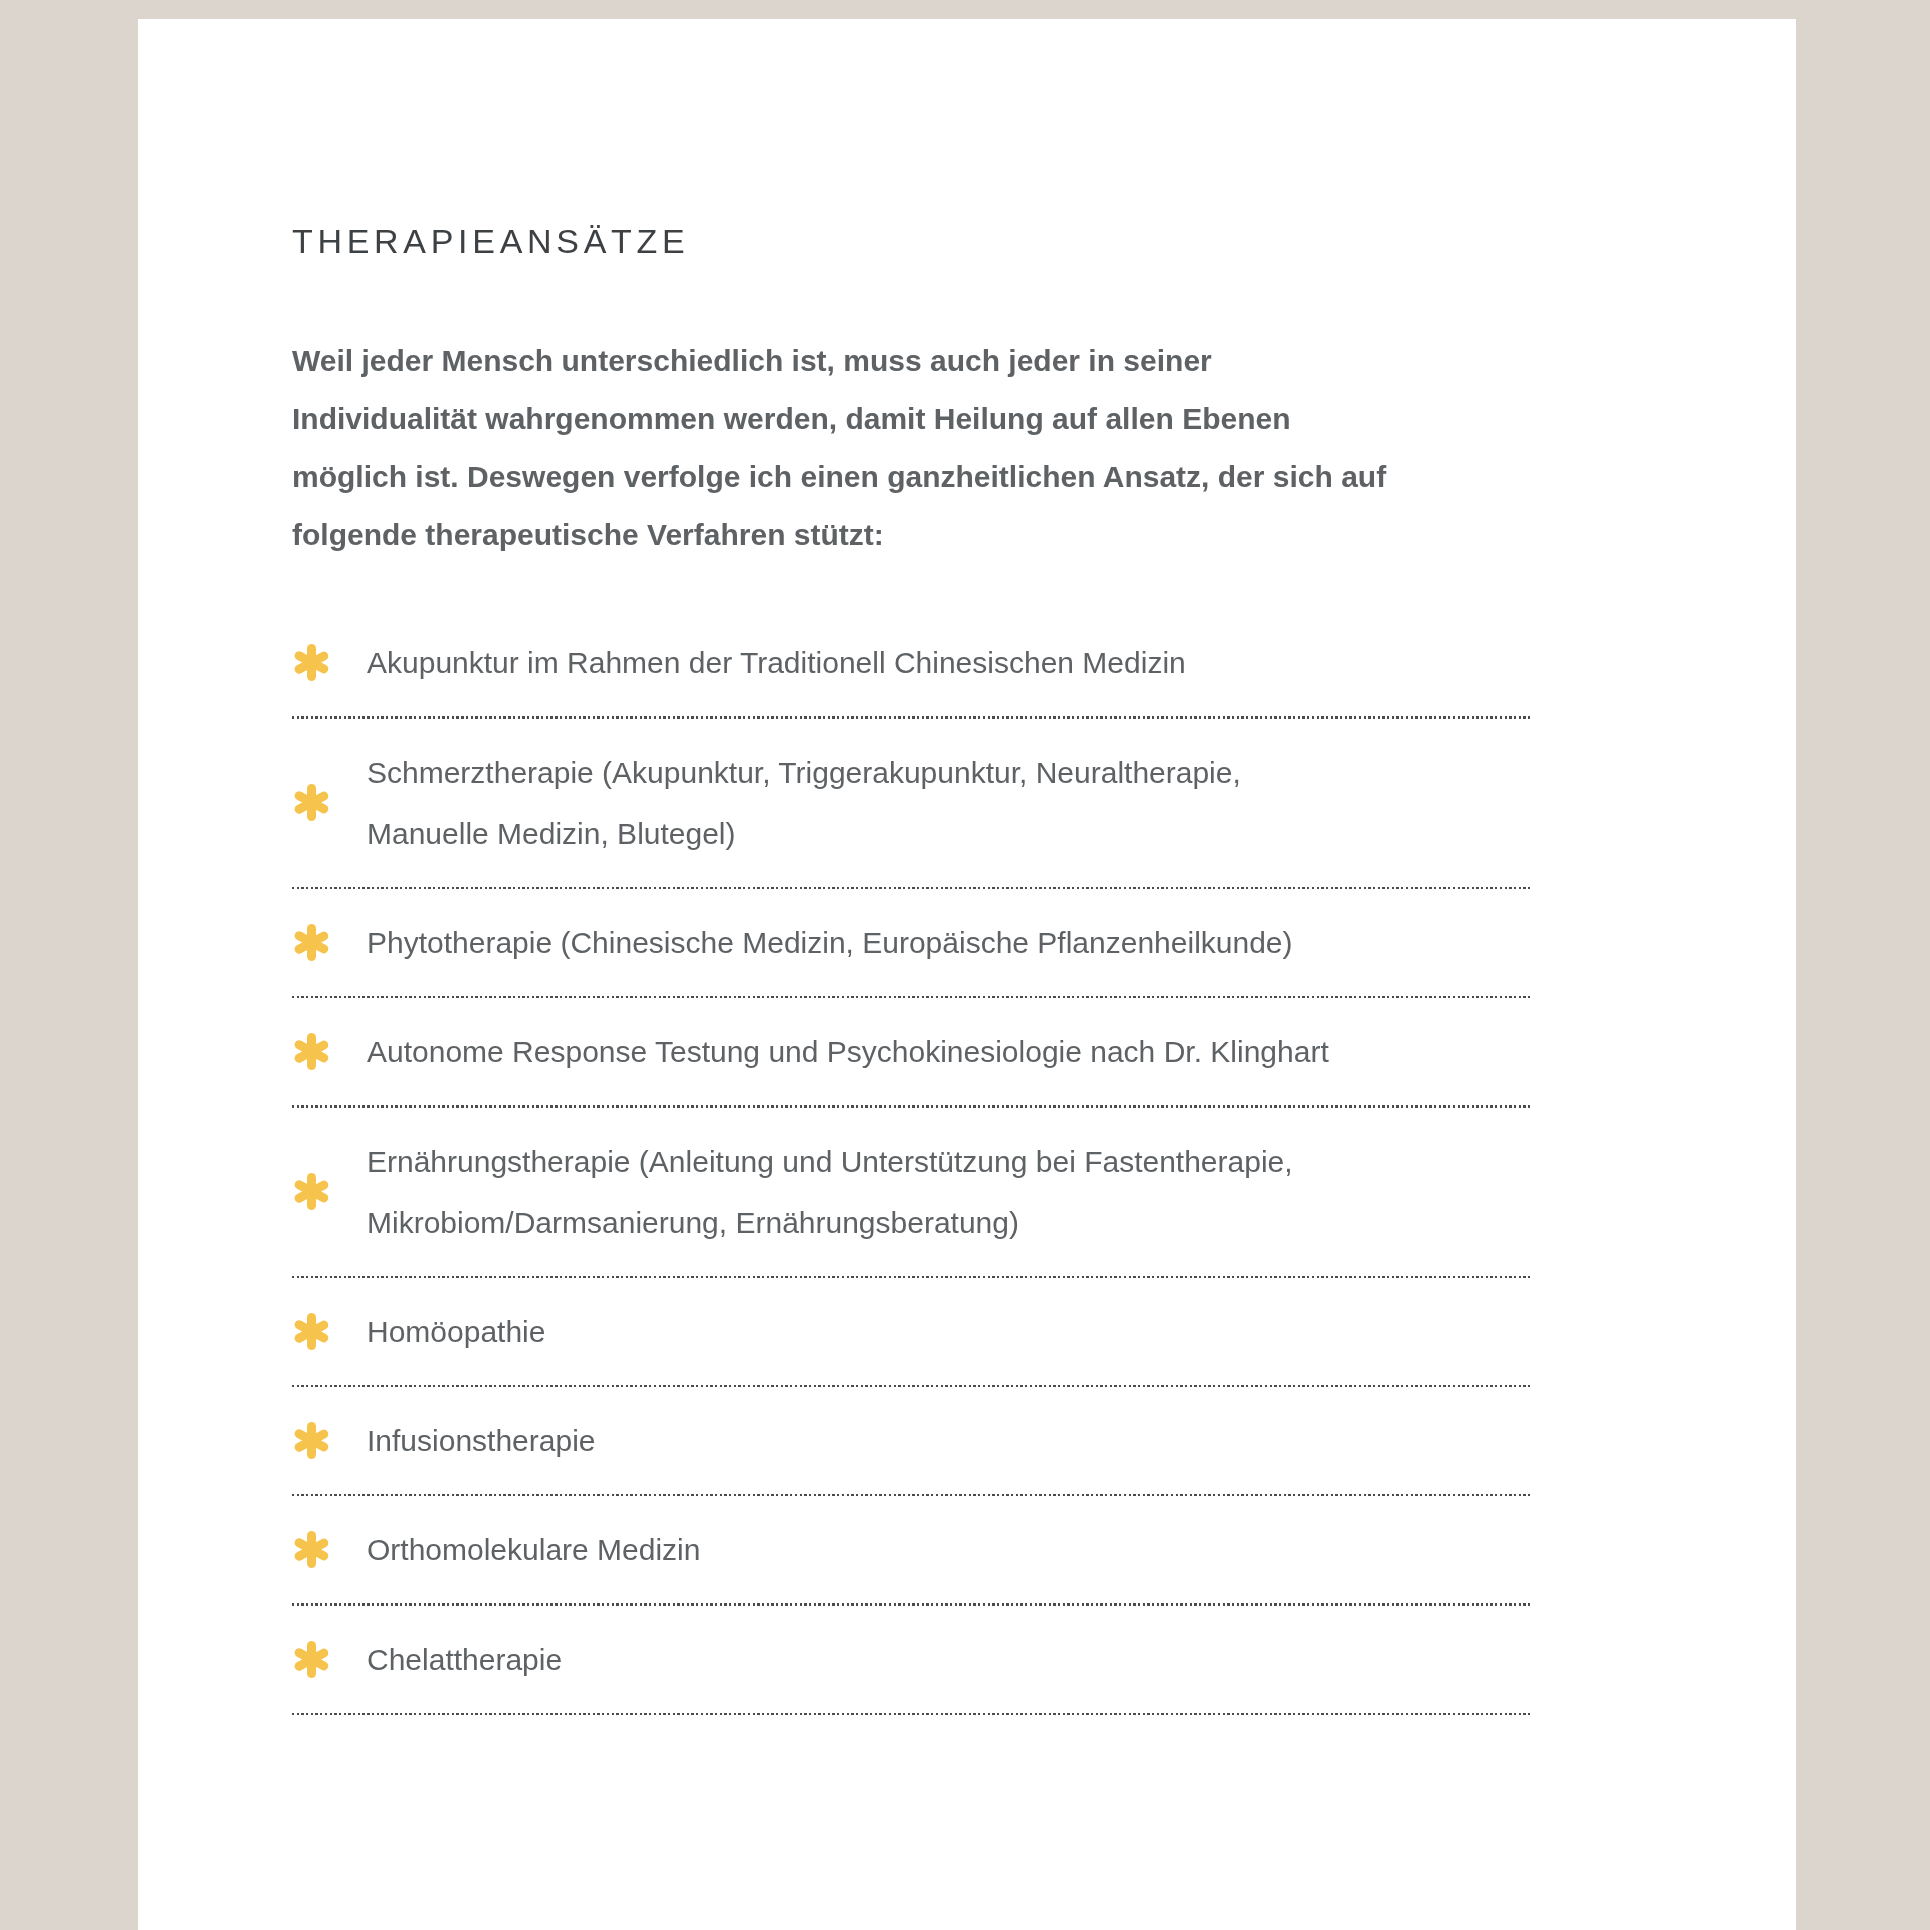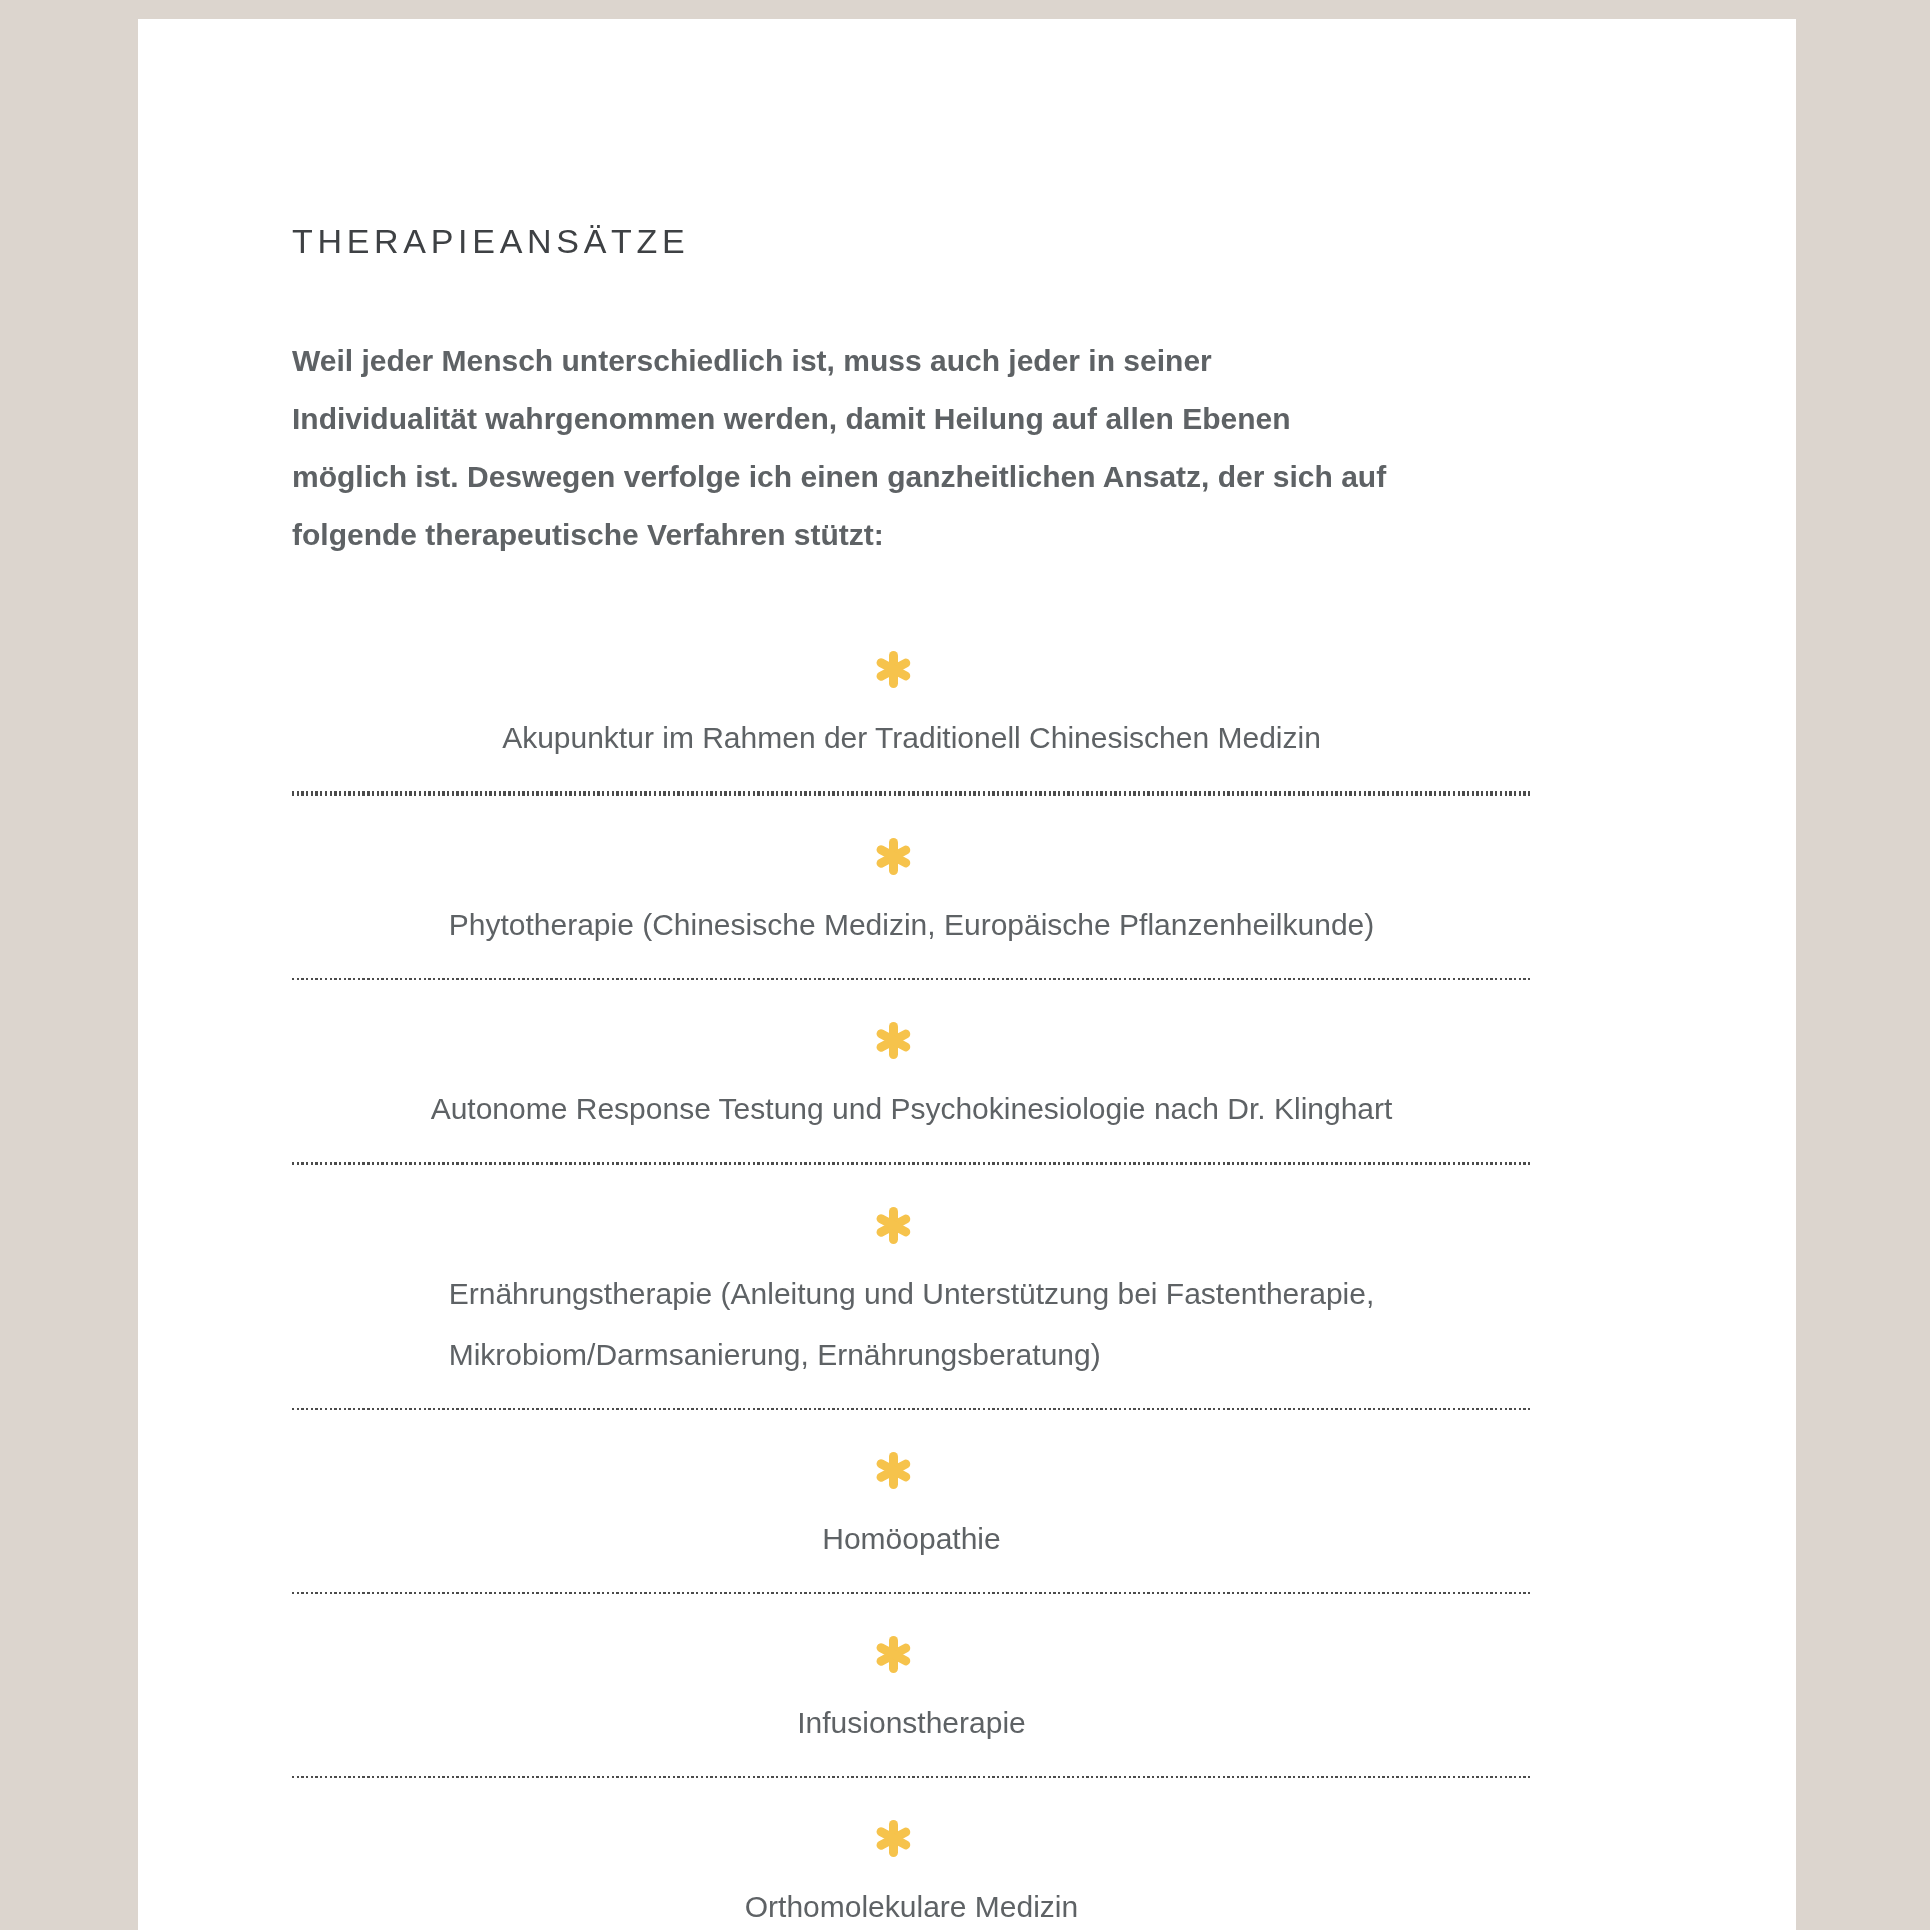--- a/index.html
+++ b/index.html
@@ -48,21 +48,20 @@
   .therapy-list{
     list-style:none;
     margin:45px 0 0 0;
     padding:0;
     width:1239px;
   }
   .therapy-list .row{
     display:flex;
     align-items:center;
     padding:23px 0;
-    flex-direction:column;
   }
   .bullet-cell{
     width:75px;
     flex:0 0 75px;
     display:flex;
     align-items:center;
   }
   .ast{
     position:relative;
     width:36px;height:37px;
@@ -108,20 +107,31 @@
     <span class="bullet-cell">
       <span class="ast">
               <i></i>
               <i></i>
               <i></i>
             </span>
     </span>
     <span class="label">Akupunktur im Rahmen der Traditionell Chinesischen Medizin</span>
   </li>
 <li class="divider"></li>
+  <li class="row">
+    <span class="bullet-cell">
+      <span class="ast">
+              <i></i>
+              <i></i>
+              <i></i>
+            </span>
+    </span>
+    <span class="label">Schmerztherapie (Akupunktur, Triggerakupunktur, Neuraltherapie,
+Manuelle Medizin, Blutegel)</span>
+  </li>
 <li class="divider"></li>
   <li class="row">
     <span class="bullet-cell">
       <span class="ast">
               <i></i>
               <i></i>
               <i></i>
             </span>
     </span>
     <span class="label">Phytotherapie (Chinesische Medizin, Europäische Pflanzenheilkunde)</span>

